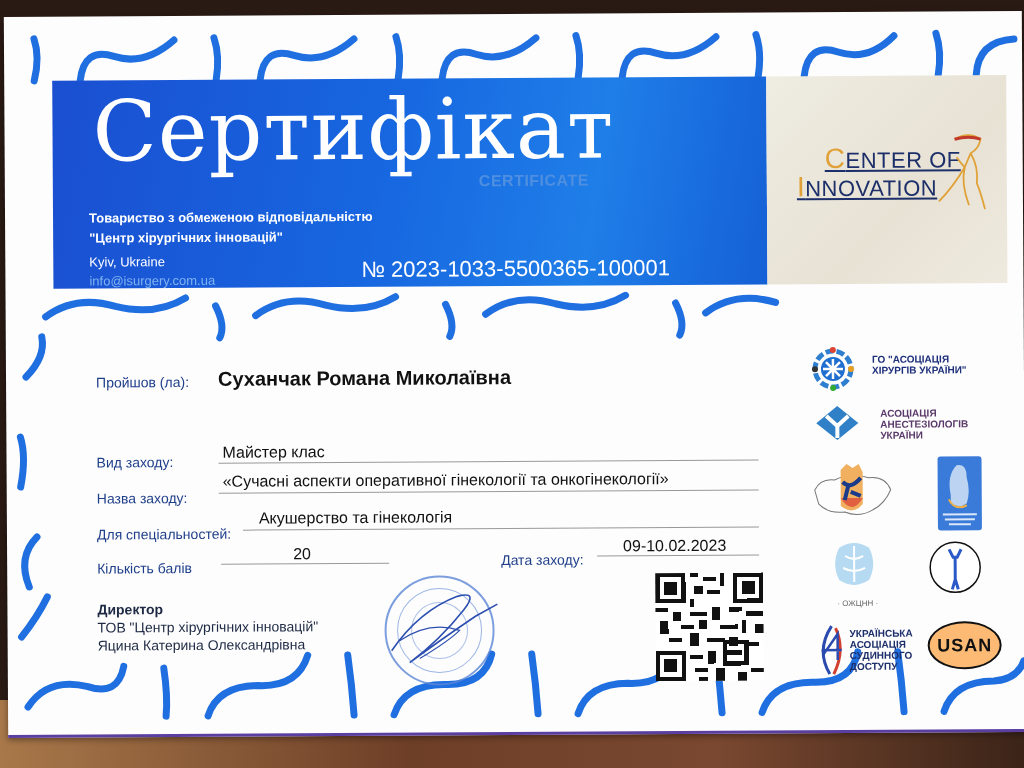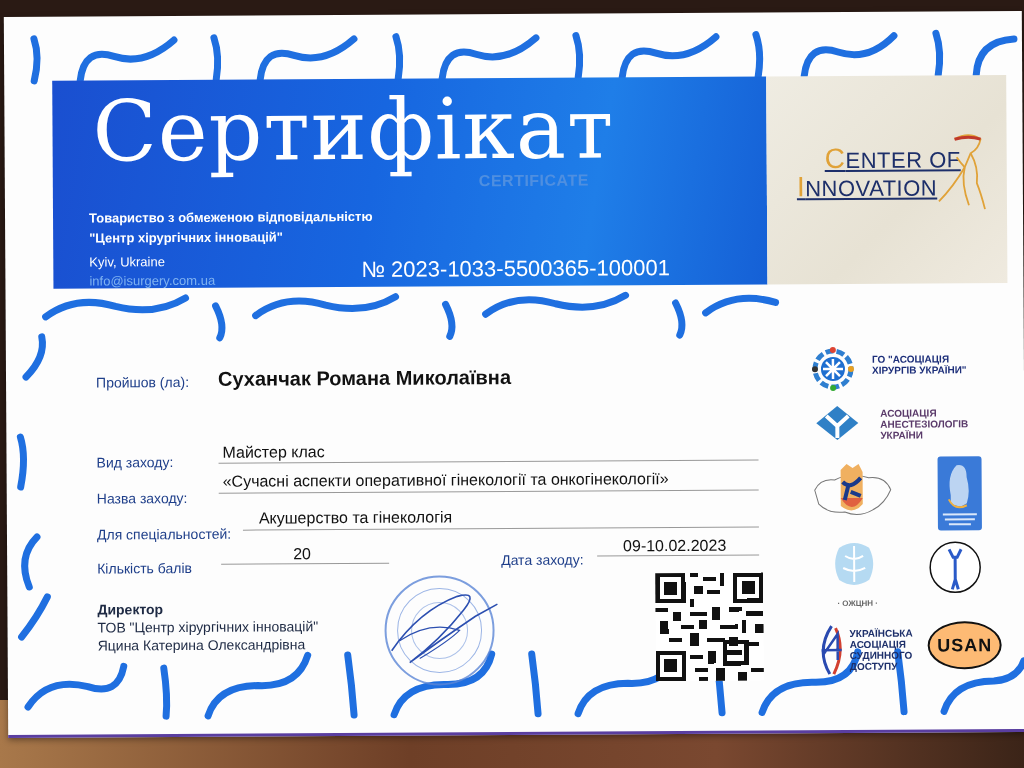--- a/index.html
+++ b/index.html
@@ -264,21 +264,21 @@
       <path d="M12 44 Q18 56 30 50" stroke="#f0b040" stroke-width="2" fill="none"></path>
       <rect x="6" y="58" width="34" height="2" fill="#dbe8fa"></rect>
         <rect x="8" y="63" width="30" height="2" fill="#dbe8fa"></rect>
         <rect x="12" y="68" width="22" height="2" fill="#dbe8fa"></rect>
     </svg>
 
     <svg style="position:absolute;left:34px;top:206px" width="46" height="52" viewBox="0 0 46 52">
       <path d="M8 10 Q23 0 38 10 Q46 26 38 42 Q23 52 8 42 Q0 26 8 10 Z" fill="#a8d4f0" opacity="0.85"></path>
       <path d="M23 8 L23 44 M14 18 Q23 24 32 18 M12 30 Q23 36 34 30" stroke="#fff" stroke-width="2" fill="none"></path>
     </svg>
-    <div class="pl-text" style="left:40px;top:266px;color:#666;font-size:8px;font-weight:bold">· ОЖЦНН ·</div>
+    <div class="pl-text" style="left:40px;top:266px;color:#666;font-size:8px;font-weight:normal">· ОЖЦНН ·</div>
 
     <svg style="position:absolute;left:130px;top:208px" width="56" height="56" viewBox="0 0 56 56">
       <circle cx="28" cy="28" r="25" fill="#fff" stroke="#111" stroke-width="1.5"></circle>
       <path d="M22 10 L26 18 L30 18 L34 10 M28 18 L28 40 L25 50 M28 40 L31 50" stroke="#2a5ac8" stroke-width="3" fill="none"></path>
     </svg>
 
     <svg style="position:absolute;left:18px;top:292px" width="30" height="52" viewBox="0 0 30 52">
       <path d="M16 2 Q0 26 14 50" stroke="#2a4ab0" stroke-width="3" fill="none"></path>
       <path d="M20 4 Q30 26 18 50" stroke="#d24030" stroke-width="3" fill="none"></path>
       <path d="M8 30 L22 10 L22 36 M6 26 L26 26" stroke="#2a4ab0" stroke-width="2.5" fill="none"></path>

